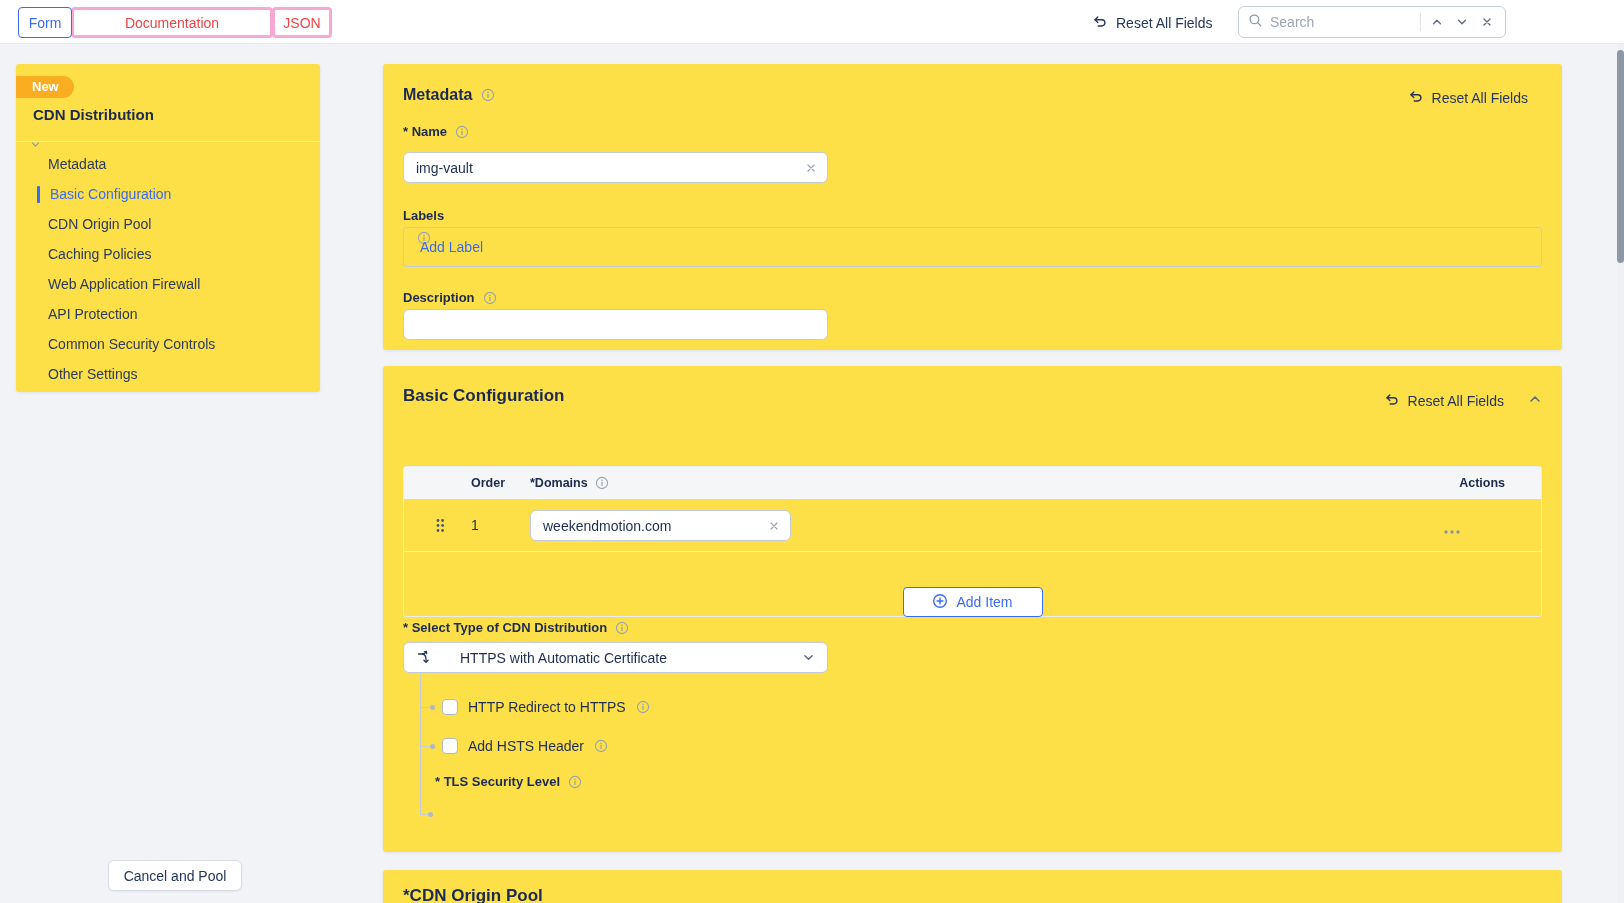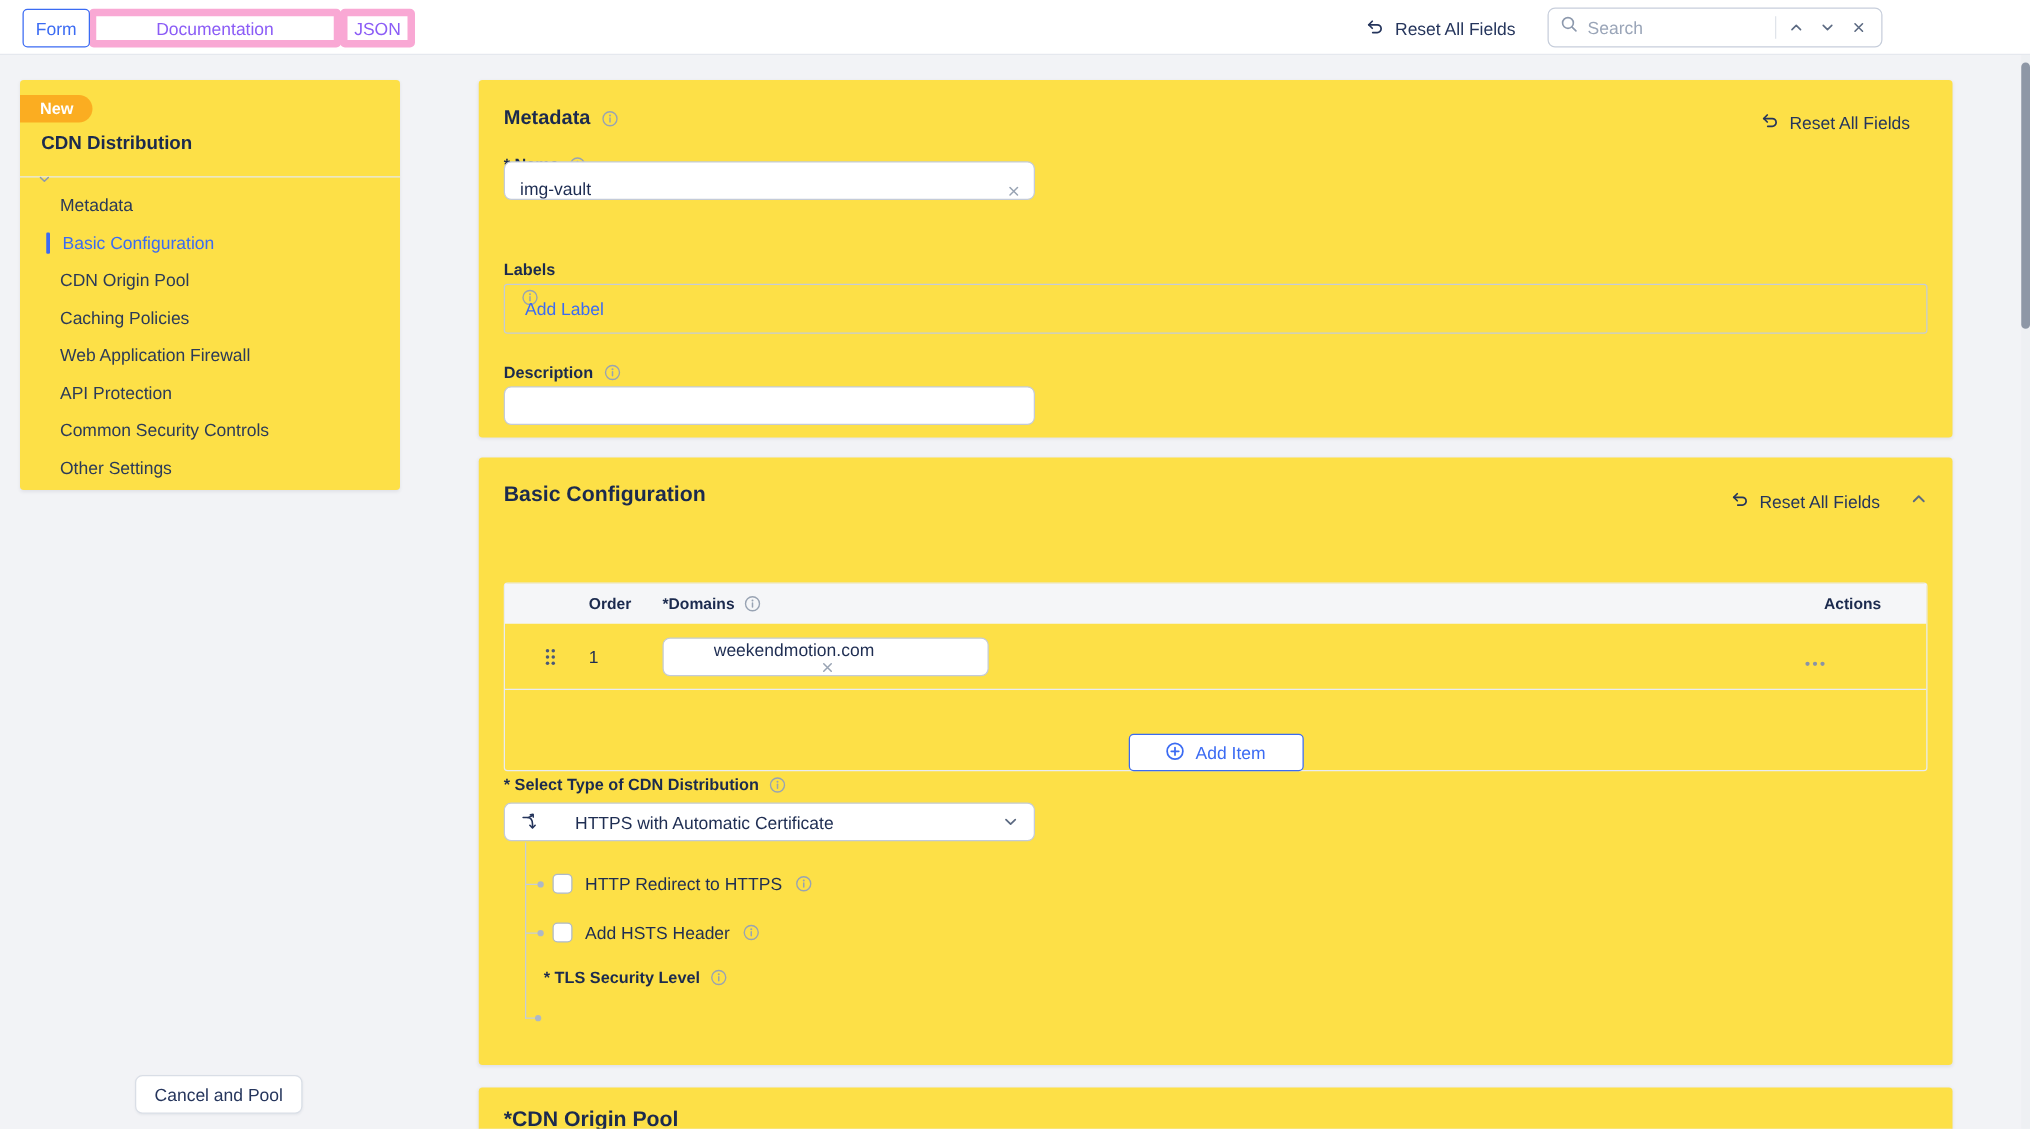--- a/index.html
+++ b/index.html
@@ -2,22 +2,22 @@
 <html><head>
 <meta charset="utf-8">
 <style>
   * { margin:0; padding:0; box-sizing:border-box; }
   html,body { width:1624px; height:903px; overflow:hidden; }
   body { font-family:"Liberation Sans","DejaVu Sans",sans-serif; background:#f2f3f6; color:#1e2d52; }
   #app { position:relative; width:1624px; height:903px; }
 
   
   .topbar { position:absolute; left:0; top:0; width:1624px; height:44px; background:#fff; border-bottom:1px solid #e5e8ee; }
-  .tab { position:absolute; top:7px; height:31px; border:6px solid #f9a8d4; border-radius:4px; background:#fff;
-         display:flex; align-items:center; justify-content:center; font-size:14px; color:#8b5cf6; cursor:pointer; }
+  .tab { position:absolute; top:7px; height:31px; border:3px solid #f9a8d4; border-radius:4px; background:#fff;
+         display:flex; align-items:center; justify-content:center; font-size:14px; color:#ef4444; cursor:pointer; }
   .tab.active { border:1.5px solid #3b6bf3; color:#3b6bf3; z-index:2; }
   .tab-form { left:18px; width:54px; }
   .tab-doc  { left:71px; width:202px; }
   .tab-json { left:272px; width:60px; }
 
   .top-reset { position:absolute; left:1092px; top:13px; display:flex; align-items:center; gap:8px;
                font-size:14px; color:#25355c; cursor:pointer; }
 
   .searchbox { position:absolute; left:1238px; top:6px; width:268px; height:32px; background:#fff;
                border:1px solid #c7cedb; border-radius:6px; display:flex; align-items:center; padding:0 9px; gap:7px; }
@@ -62,41 +62,41 @@
              display:flex; align-items:center; padding:0 10px 0 12px; }
   .t-input input { border:none; outline:none; flex:1; min-width:0; font-size:14px; color:#1e2d52;
                    font-family:"Liberation Sans","DejaVu Sans",sans-serif; background:transparent; }
   .clear-x { color:#98a3b3; display:flex; align-items:center; cursor:pointer; }
   .info { display:inline-flex; color:#98a3b3; }
 
   
   .meta-title { top:22px; font-size:16px; }
   .meta-reset { right:34px; top:24px; }
   .lbl-name { left:20px; top:60px; }
-  .in-name { left:20px; top:65px; width:425px;align-items:flex-end; }
+  .in-name { left:20px; top:88px; width:425px; }
   .lbl-labels { left:20px; top:144px;flex-direction:column; }
   .labels-box { position:absolute; left:20px; top:163px; width:1139px; height:40px; border:1px solid #c4cbd8;
                 border-radius:3px; display:flex; align-items:center; padding:0 16px; }
   .add-label { color:#3b6bf3; font-size:14px; cursor:pointer; }
   .lbl-desc { left:20px; top:226px; }
   .in-desc { left:20px; top:245px; width:425px; }
 
   
   .basic-title { top:20px; font-size:17px; }
   .basic-reset { right:58px; top:25px; }
   .tbl { position:absolute; left:20px; top:72px; width:1139px; height:151px; border:1px solid #e9ecf1; border-radius:3px;margin-top:28px; }
   .tbl-head { position:absolute; left:0; top:0; width:100%; height:32px; background:#f5f6f8;
               display:flex; align-items:center; font-size:12.5px; font-weight:700; color:#1b2a4e; }
   .th-order { position:absolute; left:67px; }
   .th-domains { position:absolute; left:126px; display:flex; align-items:center; gap:7px; }
   .th-actions { position:absolute; right:36px; }
   .tbl-row { position:absolute; left:0; top:32px; width:100%; height:53px; border-bottom:1px solid #e9ecf1; }
   .drag { position:absolute; left:30px; top:18px; color:#4a5878; cursor:grab; }
   .order-val { position:absolute; left:67px; top:18px; font-size:14px; color:#1e2d52; }
-  .in-domain { left:126px; top:11px; width:261px;flex-direction:column; }
+  .in-domain { left:126px; top:11px; width:261px; }
   .row-menu { position:absolute; right:80px; top:22px; color:#8a94a6; cursor:pointer; }
   .add-item { position:absolute; left:50%; top:120px; transform:translateX(-50%); width:140px; height:30px;
               border:1.5px solid #3b6bf3; border-radius:4px; color:#3b6bf3; font-size:14px; background:#fff;
               display:flex; align-items:center; justify-content:center; gap:8px; cursor:pointer; }
   .lbl-seltype { left:20px; top:254px; }
   .select { position:absolute; height:31px; border:1px solid #c4cbd8; border-radius:6px; background:#fff;
             display:flex; align-items:center; gap:10px; padding:0 12px; font-size:14px; color:#1e2d52; cursor:pointer; }
   .sel-type { left:20px; top:276px; width:425px;gap:28px; }
   .select .chev { margin-left:auto; color:#5c6a82; display:flex; }
   .fork { color:#25355c; display:flex; }

